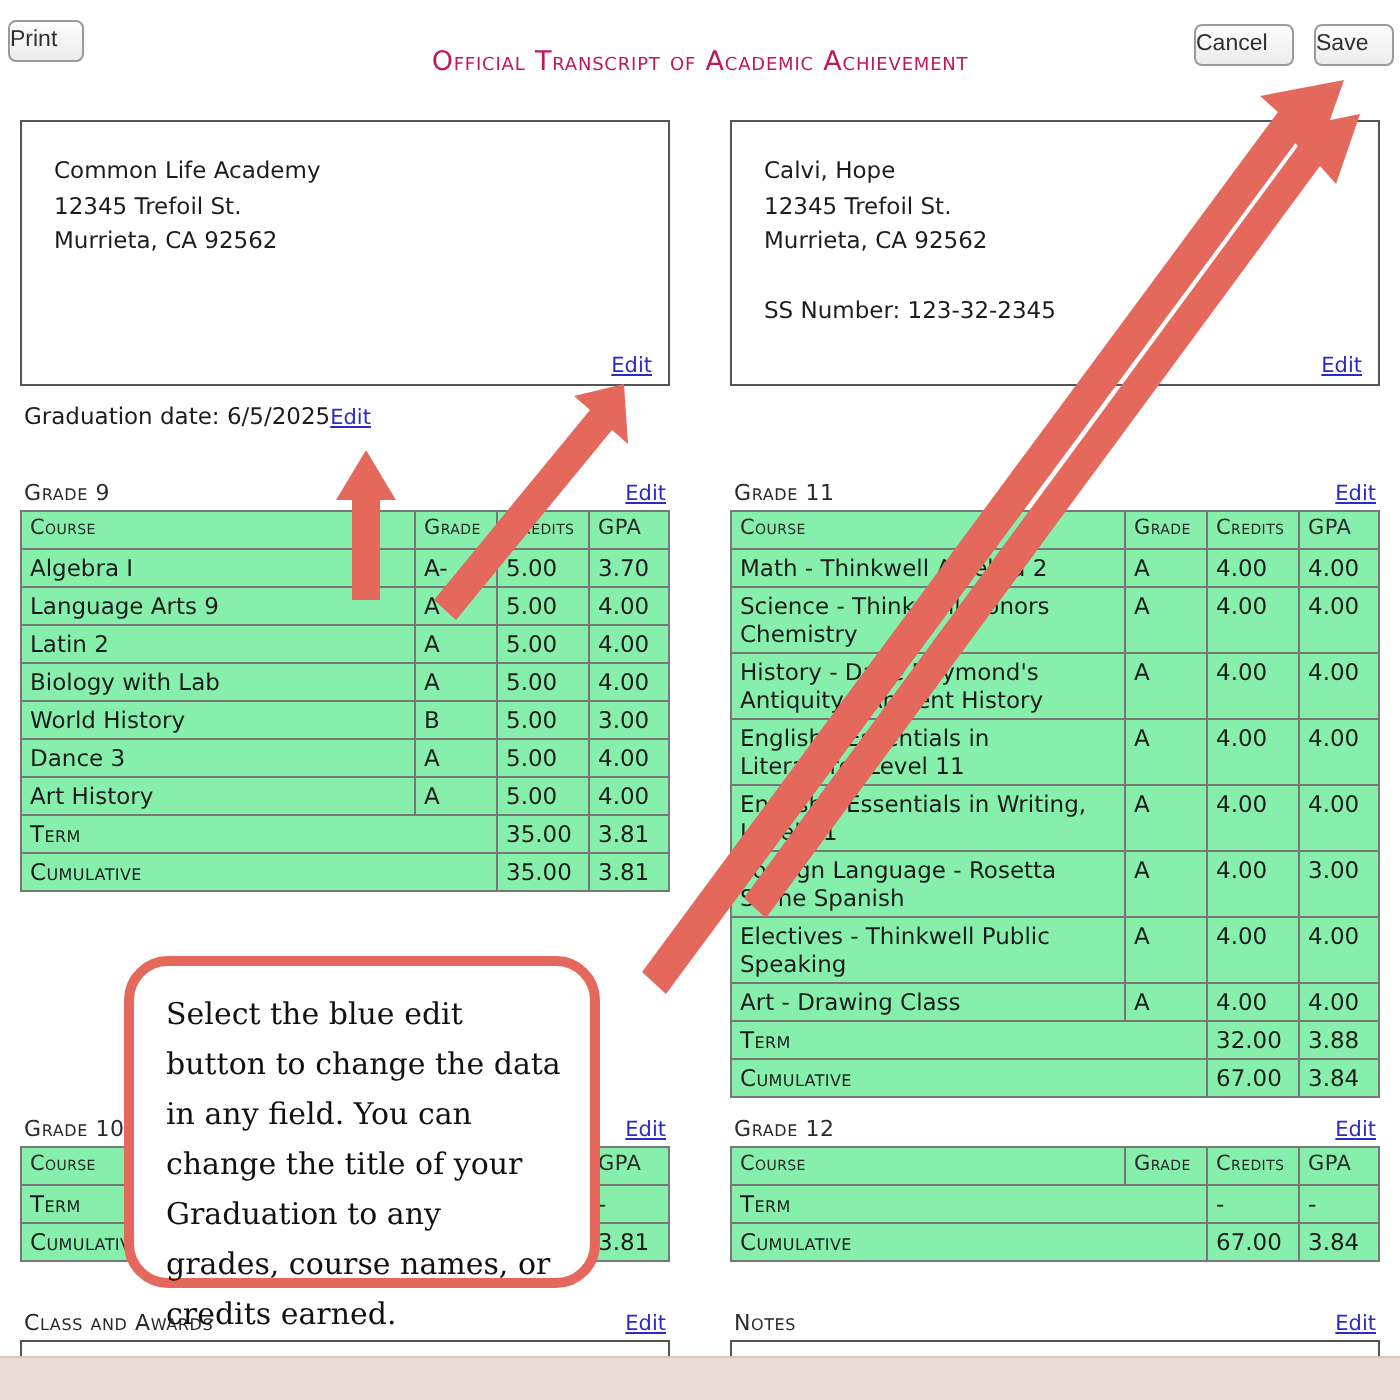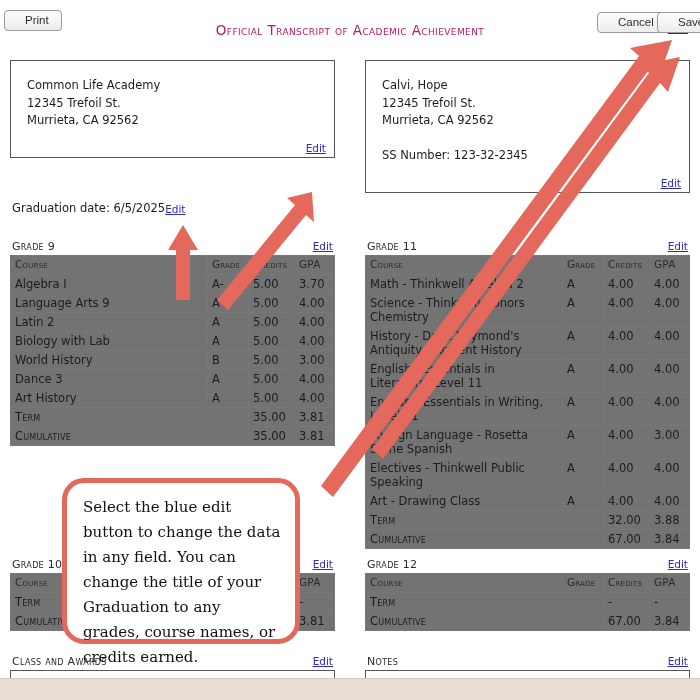--- a/index.html
+++ b/index.html
@@ -42,21 +42,21 @@
     right: 12px; top: 22px;
   }
 
   
   .addr-box {
     position: absolute;
     border: 1px solid #555;
     background: #fff;
     padding: 16px 10px 4px 16px;
   }
-  .addr-left  { left: 10px;  top: 60px; width: 325px; height: 98px; }
+  .addr-left  { left: 10px;  top: 60px; width: 325px; height: 133px; }
   .addr-right { left: 365px; top: 60px; width: 325px; height: 133px; }
   .addr-line {
     font-size: 11.5px;
     line-height: 17.5px;
     color: #1c1c1c;
     white-space: pre;
   }
   .addr-line.blank { height: 17.5px; }
   .addr-edit {
     position: absolute;
@@ -81,21 +81,21 @@
     font-size: 11px;
     font-variant: small-caps;
     letter-spacing: .3px;
     color: #2a2a2a;
   }
   table.grades {
     width: 100%;
     border-collapse: collapse;
     border: 1px solid #555;
     table-layout: fixed;
-    background: #737373;
+    background: #86efac;
   }
   table.grades td, table.grades th {
     border: 1px solid #777;
     font-size: 11.5px;
     color: #1c1c1c;
     padding: 2px 4px;
     height: 19px;
     vertical-align: top;
     font-weight: normal;
     text-align: left;
@@ -141,21 +141,21 @@
     background: #e9dcd5;
     border-top: 1px solid #d8c6bd;
   }
   .btn {
     position: absolute;
     border: 1px solid #9a9a9a;
     border-radius: 4px;
     background: linear-gradient(#fdfdfd, #ececec);
     font-size: 11.5px;
     color: #2f2f2f;
-    padding: 3px 12px 4px 20px;
+    padding: 3px 12px 4px 0;
     cursor: pointer;
     white-space: nowrap;
   }
   .btn-print  { left: 4px;   top: 10px; }
   .btn-cancel { left: 597px; top: 12px; }
   .btn-save   { left: 657px; top: 12px; }
 
   
   .overlay {
     position: absolute; left: 0; top: 0;

